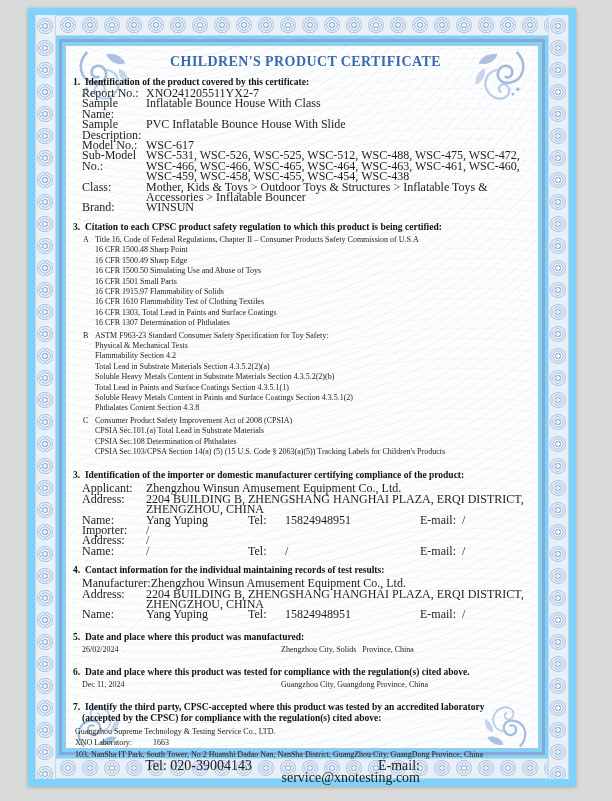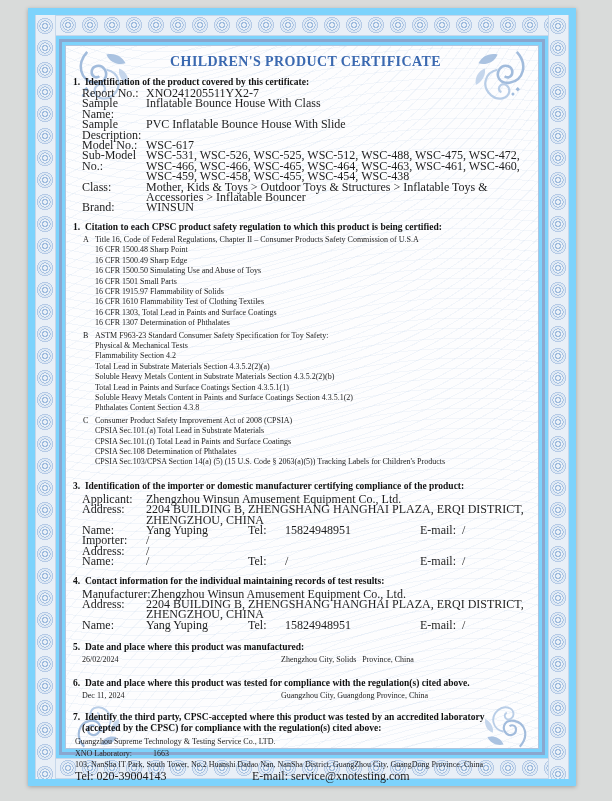--- a/index.html
+++ b/index.html
@@ -58,21 +58,21 @@
   .kv .k2{flex:0 0 37px;}
   .kv .tel-col{flex:0 0 135px;}
   .kv .k3{flex:0 0 42px;}
   .grp{display:flex;font-size:8px;line-height:10.4px;padding-left:10px;margin-top:2px;}
   .grp .glet{flex:0 0 12px;}
   .grp .gbody{flex:1;}
   .mt9{margin-top:9px;} .mt12{margin-top:12px;} .mt13{margin-top:13px;} .mt11{margin-top:11px;}
   .mb2{margin-bottom:2px;}
   .h7b{padding-left:9px;}
   .labline{font-size:8px;line-height:11.5px;padding-left:2px;}
-  .labrow{display:flex;font-size:12px;line-height:11.5px;padding-left:2px;}
+  .labrow{display:flex;font-size:14px;line-height:11.5px;padding-left:2px;text-align:right;}
   .labrow .c1{flex:0 0 177px;}
   .labrow .c2{flex:0 0 168px;}
   .labnum{display:flex;font-size:8px;line-height:11.5px;padding-left:2px;}
   .labnum .k{flex:0 0 78px;}
   .daterow{display:flex;font-size:8px;line-height:10.4px;padding-left:9px;}
   .daterow .d{flex:0 0 199px;}
   .daterow .p{flex:1;white-space:pre-wrap;}
 </style>
 </head>
 <body>
@@ -170,21 +170,21 @@
       </div>
     <div class="kv">
         <span class="k">Class:</span>
         <span class="v">Mother, Kids &amp; Toys &gt; Outdoor Toys &amp; Structures &gt; Inflatable Toys &amp; Accessories &gt; Inflatable Bouncer</span>
       </div>
     <div class="kv">
         <span class="k">Brand:</span>
         <span class="v">WINSUN</span>
       </div>
 
-    <div class="sec-h mt9 mb2">1.  Citation to each CPSC product safety regulation to which this product is being certified:</div>
+    <div class="sec-h mt9 mb2">3.  Citation to each CPSC product safety regulation to which this product is being certified:</div>
     <div class="grp">
       <span class="glet">A</span>
       <div class="gbody">
         <div>Title 16, Code of Federal Regulations, Chapter II – Consumer Products Safety Commission of U.S.A</div>
         <div>16 CFR 1500.48 Sharp Point</div>
         <div>16 CFR 1500.49 Sharp Edge</div>
         <div>16 CFR 1500.50 Simulating Use and Abuse of Toys</div>
         <div>16 CFR 1501 Small Parts</div>
         <div>16 CFR 1915.97 Flammability of Solids</div>
         <div>16 CFR 1610 Flammability Test of Clothing Textiles</div>
@@ -203,21 +203,20 @@
         <div>Total Lead in Paints and Surface Coatings Section 4.3.5.1(1)</div>
         <div>Soluble Heavy Metals Content in Paints and Surface Coatings Section 4.3.5.1(2)</div>
         <div>Phthalates Content Section 4.3.8</div>
       </div>
     </div>
     <div class="grp">
       <span class="glet">C</span>
       <div class="gbody">
         <div>Consumer Product Safety Improvement Act of 2008 (CPSIA)</div>
         <div>CPSIA Sec.101.(a) Total Lead in Substrate Materials</div>
-        <div>CPSIA Sec.101.(f) Total Lead in Paints and Surface Coatings</div>
         <div>CPSIA Sec.108 Determination of Phthalates</div>
         <div>CPSIA Sec.103/CPSA Section 14(a) (5) (15 U.S. Code § 2063(a)(5))  Tracking Labels for Children's Products</div>
       </div>
     </div>
 
     <div class="sec-h mt13 mb2">3.  Identification of the importer or domestic manufacturer certifying compliance of the product:</div>
     <div class="kv">
         <span class="k">Applicant:</span>
         <span class="v">Zhengzhou Winsun Amusement Equipment Co., Ltd.</span>
       </div>

